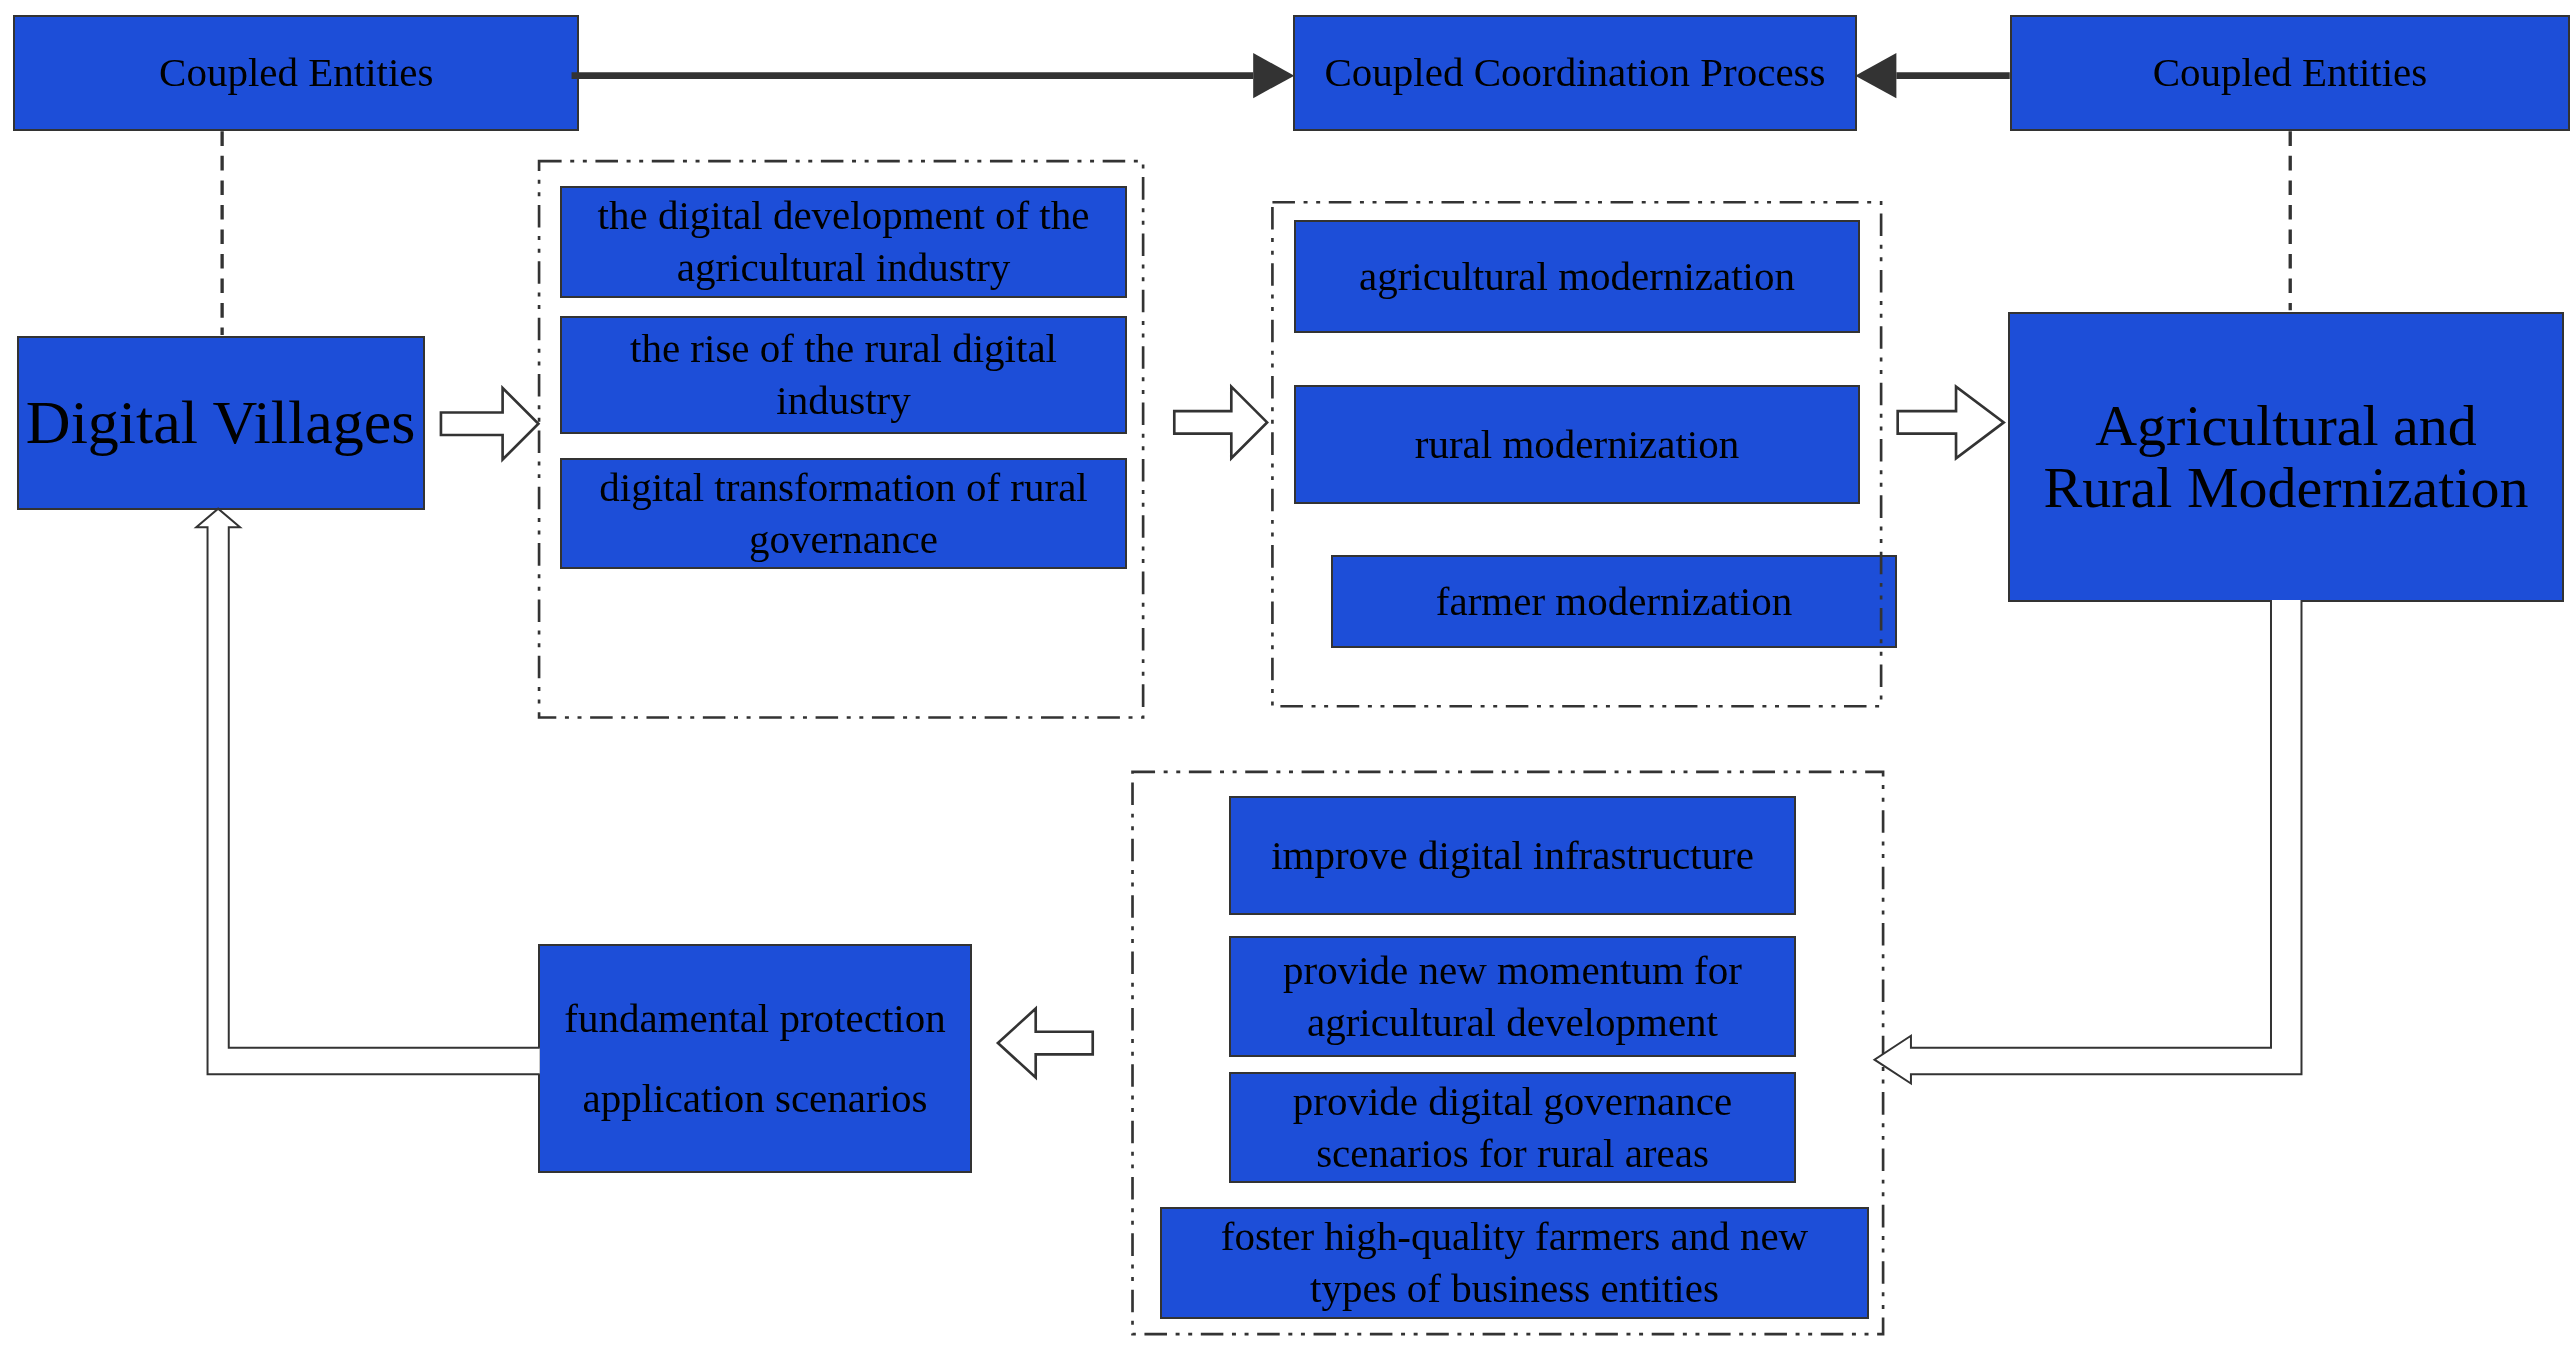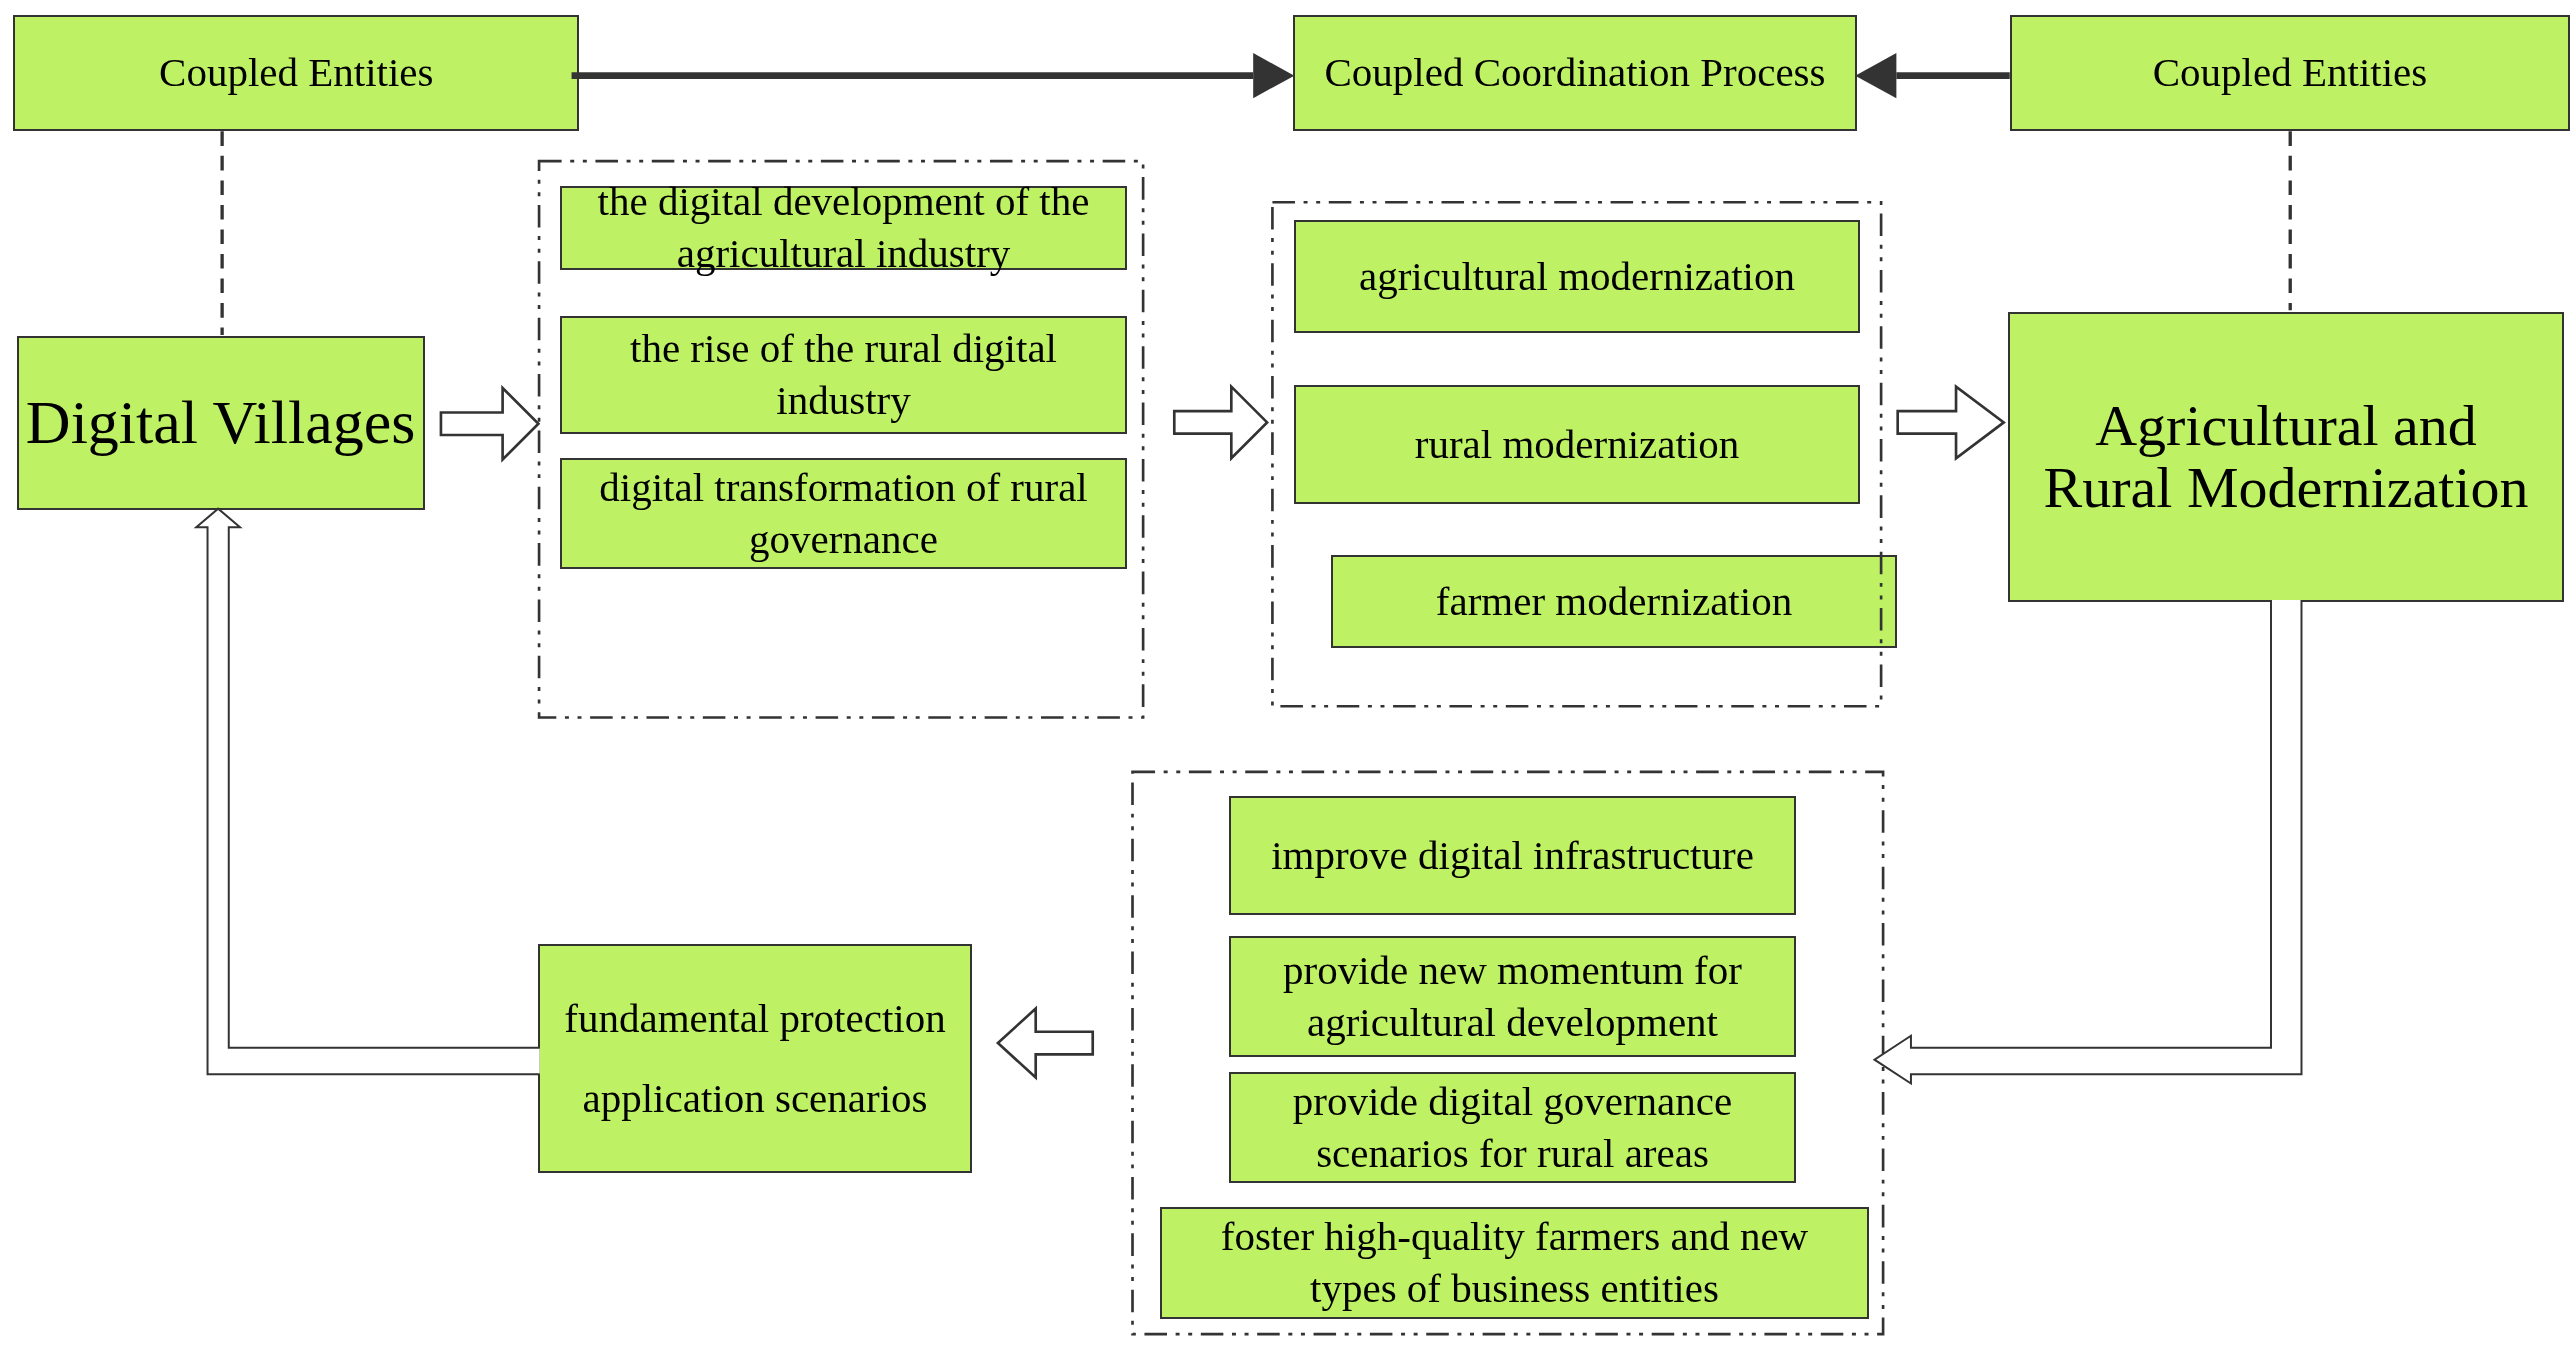--- a/index.html
+++ b/index.html
@@ -7,21 +7,21 @@
     position: relative;
     width: 2576px;
     height: 1368px;
     background: #ffffff;
     font-family: "Liberation Serif", "DejaVu Serif", serif;
     color: #000000;
   }
   .node, .item {
     position: absolute;
     box-sizing: border-box;
-    background: #bef264;
+    background: #1d4ed8;
     display: flex;
     align-items: center;
     justify-content: center;
     text-align: center;
     z-index: 2;
     font-size: 41px;
     line-height: 1.26;
   }
   .node { border: 2.7px solid #333333; }
   .item { border: 2px solid #333333; padding: 0 14.6px; }
@@ -31,21 +31,21 @@
   .tr  { left: 2010px; top: 15.3px;   width: 560px;  height: 116px; }
 
   .dv  { left: 16.6px;   top: 336px;  width: 408px;  height: 174px;
          font-size: 62px; line-height: 1.05; }
   .arm { left: 2008px; top: 312px;  width: 556px;  height: 290px;
          font-size: 58px; line-height: 1.07; padding: 0 14px; }
   .fp  { left: 538px;  top: 944px; width: 434px;  height: 229px;
          line-height: 1.95; padding: 0 18.6px; }
 
   
-  .c1i0 { left: 560px;  top: 186px;  width: 567px; height: 84px; }
+  .c1i0 { left: 560px;  top: 186px;  width: 567px; height: 112px; }
   .c1i1 { left: 560px;  top: 316px;  width: 567px; height: 118px; }
   .c1i2 { left: 560px;  top: 458px;  width: 567px; height: 111px; }
   .c1i3 { left: 560px;  top: 585px;  width: 567px; height: 110px; }
 
   
   .c2i0 { left: 1294px; top: 220px;  width: 566px; height: 113px; }
   .c2i1 { left: 1294px; top: 385px;  width: 566px; height: 119px; }
   .c2i2 { left: 1331px; top: 555px;  width: 566px; height: 93px; }
 
   

